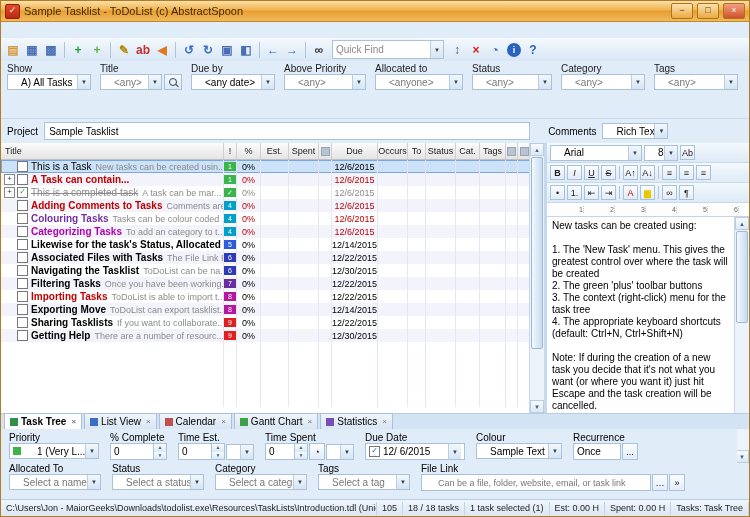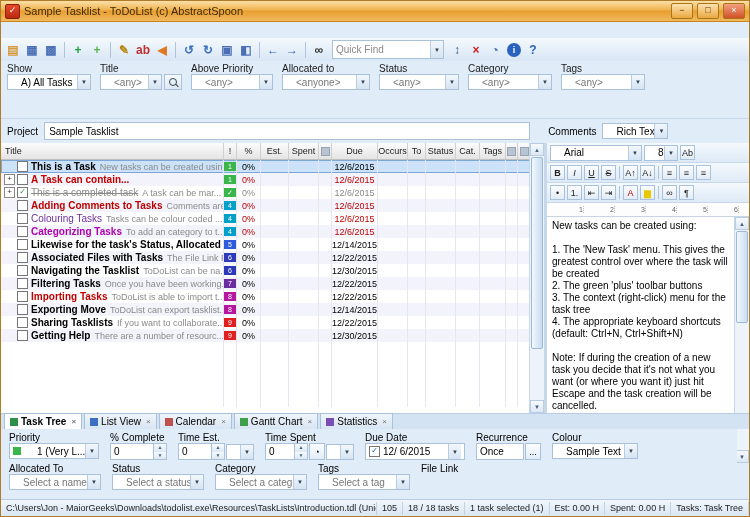--- a/index.html
+++ b/index.html
@@ -218,20 +218,27 @@
           <div class="combo" style="width:62px">
             <span class="cval dim">&lt;any&gt;</span>
             <span class="combo-arrow">▼</span>
           </div>
           <div class="mini-btn">
               <span class="mag"></span>
             </div>
         </div>
       </div>
       <div class="fgroup">
+        <div class="flabel">Due by</div>
+        <div class="combo" style="width:84px">
+          <span class="cval">&lt;any date&gt;</span>
+          <span class="combo-arrow">▼</span>
+        </div>
+      </div>
+      <div class="fgroup">
         <div class="flabel">Above Priority</div>
         <div class="combo" style="width:82px">
           <span class="cval dim">&lt;any&gt;</span>
           <span class="combo-arrow">▼</span>
         </div>
       </div>
       <div class="fgroup">
         <div class="flabel">Allocated to</div>
         <div class="combo" style="width:88px">
           <span class="cval dim">&lt;anyone&gt;</span>
@@ -296,21 +303,21 @@
           </div>
           <div class="th c-ic3">
             <span class="hicon"></span>
           </div>
         </div>
       <div class="tbody" id="tbody">
           <div class="trow sel">
             <div class="td c-title">
               <span class="exp noexp"></span>
               <span class="cbx"></span>
-              <span class="ttl" style="color: rgb(0, 0, 0); font-weight: bold;">This is a Task</span>
+              <span class="ttl" style="color: rgb(0, 0, 0); font-weight: normal;">This is a Task</span>
               <span class="note">New tasks can be created usin...</span>
             </div>
             <div class="td c-pri">
               <span class="pbox" style="background: rgb(57, 181, 74);">1</span>
             </div>
             <div class="td c-pct">
               <span style="color: rgb(0, 0, 0);">0%</span>
             </div>
             <div class="td c-est"></div>
             <div class="td c-spent"></div>
@@ -404,21 +411,21 @@
             <div class="td c-st"></div>
             <div class="td c-cat"></div>
             <div class="td c-tags"></div>
             <div class="td c-ic2"></div>
             <div class="td c-ic3"></div>
           </div>
           <div class="trow">
             <div class="td c-title">
               <span class="exp noexp"></span>
               <span class="cbx"></span>
-              <span class="ttl" style="color: rgb(112, 48, 160); font-weight: normal;">Colouring Tasks</span>
+              <span class="ttl" style="color: rgb(112, 48, 160); font-weight: bold;">Colouring Tasks</span>
               <span class="note">Tasks can be colour coded ...</span>
             </div>
             <div class="td c-pri">
               <span class="pbox" style="background: rgb(0, 160, 200);">4</span>
             </div>
             <div class="td c-pct">
               <span style="color: rgb(192, 0, 0);">0%</span>
             </div>
             <div class="td c-est"></div>
             <div class="td c-spent"></div>
@@ -917,35 +924,35 @@
         <div class="elabel">Due Date</div>
         <div class="ectl">
           <div class="edit" style="width:100px">
             <span class="ck">✓</span>
             <span>12/ 6/2015</span>
             <span class="combo-arrow" style="margin-left:auto;height:15px">▼</span>
           </div>
         </div>
       </div>
       <div class="egroup">
+        <div class="elabel">Colour</div>
+        <div class="combo" style="width:86px">
+          <span class="cval">Sample Text</span>
+          <span class="combo-arrow">▼</span>
+        </div>
+      </div>
+      <div class="egroup">
         <div class="elabel">Recurrence</div>
         <div class="ectl">
           <div class="edit" style="width:48px">
               <span>Once</span>
             </div>
           <div class="ebtn">...</div>
         </div>
       </div>
-      <div class="egroup">
-        <div class="elabel">Colour</div>
-        <div class="combo" style="width:86px">
-          <span class="cval">Sample Text</span>
-          <span class="combo-arrow">▼</span>
-        </div>
-      </div>
     </div>
     <div class="erow">
       <div class="egroup">
         <div class="elabel">Allocated To</div>
         <div class="combo" style="width:92px">
           <span class="cval dim">Select a name</span>
           <span class="combo-arrow">▼</span>
         </div>
       </div>
       <div class="egroup">
@@ -964,20 +971,27 @@
       </div>
       <div class="egroup">
         <div class="elabel">Tags</div>
         <div class="combo" style="width:92px">
           <span class="cval dim">Select a tag</span>
           <span class="combo-arrow">▼</span>
         </div>
       </div>
       <div class="egroup">
         <div class="elabel">File Link</div>
+        <div class="ectl">
+          <div class="edit" style="width:230px;font-size:9px">
+              <span class="cval dim">Can be a file, folder, website, email, or task link</span>
+            </div>
+          <div class="ebtn">…</div>
+          <div class="ebtn">»</div>
+        </div>
       </div>
     </div>
   </div>
 
   <div class="statusbar" id="statusbar">
       <div class="sseg path">C:\Users\Jon - MaiorGeeks\Downloads\todolist.exe\Resources\TaskLists\Introduction.tdl (Unicode)</div>
       <div class="sseg">105</div>
       <div class="sseg">18 / 18 tasks</div>
       <div class="sseg">1 task selected (1)</div>
       <div class="sseg">Est: 0.00 H</div>

